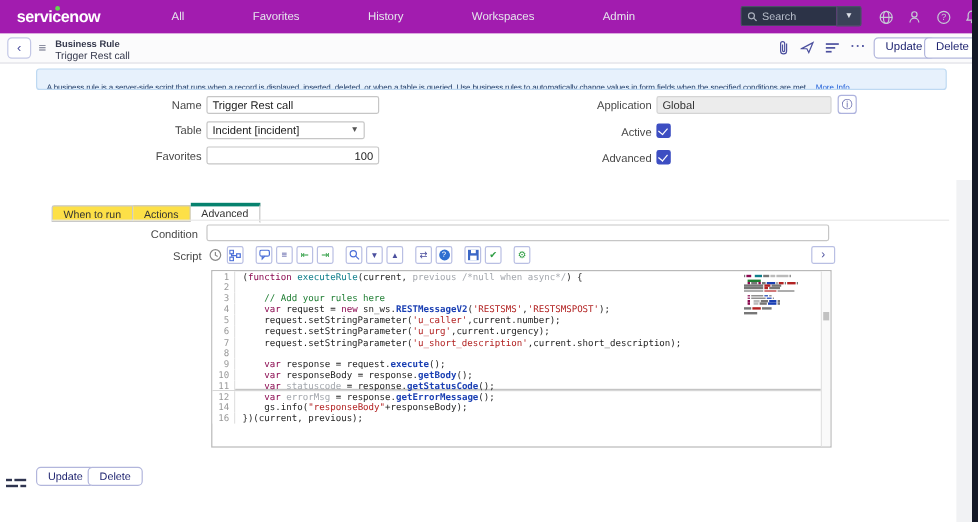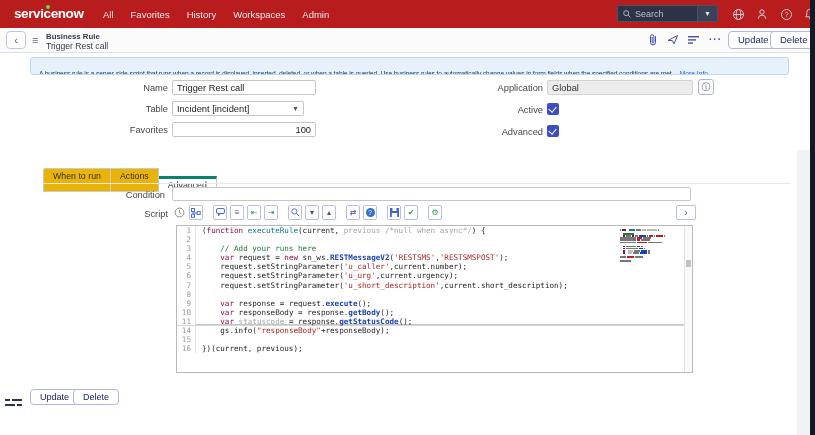--- a/index.html
+++ b/index.html
@@ -1,24 +1,24 @@
 <!DOCTYPE html>
 <html><head>
 <meta charset="utf-8">
 <style>
   * { margin:0; padding:0; box-sizing:border-box; }
   body { font-family:"Liberation Sans", sans-serif; background:#fff; }
   .screen { position:relative; width:815px; height:435px; background:#fff; overflow:hidden; }
 
   
-  .topbar { position:absolute; left:0; top:0; width:815px; height:28px; background:#b91c1c; display:flex; align-items:center;padding-left:20px; }
+  .topbar { position:absolute; left:0; top:0; width:815px; height:28px; background:#a21caf; display:flex; align-items:center;padding-left:20px; }
   .logo { position:absolute; left:14px; top:6px; color:#fff; font-size:13.5px; font-weight:bold; letter-spacing:-0.4px; }
   .logo-dot { position:absolute; left:46px; top:5px; width:4px; height:4px; border-radius:50%; background:#62d84e; }
   .topnav { position:absolute; left:103px; top:0; height:28px; display:flex; align-items:center; gap:17px; }
-  .topnav span { color:#e6e8ee; font-size:9.5px; cursor:pointer; }
+  .topnav span { color:#e6e8ee; font-size:9.5px; cursor:pointer;margin-left:40px; }
   .ctx-pill { position:absolute; left:352px; top:5px; height:17px; line-height:15px; padding:0 11px; border:1px solid #5a6278; border-radius:9px; color:#fff; font-size:9px; font-weight:bold; white-space:nowrap; }
   .ctx-pill .star { color:#cdd3e0; font-weight:normal; margin-left:4px; font-size:9px; }
   .searchwrap { position:absolute; left:617px; top:5px; display:flex; height:17px; }
   .searchbox { width:80px; background:#2c3347; border:1px solid #4a5166; border-right:none; border-radius:2px 0 0 2px; display:flex; align-items:center; padding:0 5px; gap:4px; }
   .searchbox .ph { color:#b9bfcb; font-size:9px; }
   .search-dd { width:21px; background:#3a4258; border:1px solid #4a5166; border-radius:0 2px 2px 0; color:#dfe3ea; font-size:7px; display:flex; align-items:center; justify-content:center; }
   .tb-icons { position:absolute; left:731px; top:0; height:28px; display:flex; align-items:center; gap:10px; }
   .tb-icons .icn { width:14px; height:14px; display:flex; align-items:center; justify-content:center; }
 
   
@@ -45,21 +45,21 @@
   .sel .val { font-size:9.3px; color:#222; flex:1; }
   .sel .car { font-size:7px; color:#555; }
   .ro { background:#ececec; border-color:#d4d4d4; color:#333; display:flex; align-items:center; }
   .ro span { font-size:9.3px; color:#333; }
   .infobtn { position:absolute; left:698px; top:79px; width:16px; height:16px; border:1px solid #aeb3de; border-radius:3px; background:#fff; color:#4b4f9e; font-size:9px; text-align:center; line-height:14px; }
   .chk { position:absolute; width:12px; height:12px; background:#3d4ec2; border-radius:2px; }
   .chk::after { content:""; position:absolute; left:3px; top:2px; width:4px; height:6px; border:solid #fff; border-width:0 1.6px 1.6px 0; transform:rotate(40deg); }
 
   
   .tabstrip { position:absolute; left:43px; top:168px; display:flex; align-items:flex-end; }
-  .tab { height:24px; background:#eab308; border:1px solid #c9c9c9; border-left:none; padding:0 9px; font-size:8.8px; color:#333; line-height:14px; }
+  .tab { height:14px; background:#fde047; border:1px solid #c9c9c9; border-left:none; padding:0 9px; font-size:8.8px; color:#333; line-height:14px; }
   .tab:first-child { border-left:1px solid #c9c9c9; border-radius:2px 0 0 0; }
   .tab.active { background:#fff; border-top:3px solid #06826e; height:17px; line-height:13px; border-bottom:1px solid #fff; position:relative; top:1px; }
   .tabline { position:absolute; left:43px; top:183px; width:748px; height:1px; background:#e8e8e8; }
 
   
   .cond-label { left:65px; top:190px; width:100px; }
   .cond-input { left:172px; top:187px; width:519px; height:14px; }
   .script-label { left:110px; top:209px; width:58px; }
   .edtoolbar { position:absolute; left:172px; top:205px; display:flex; align-items:center; gap:3px; }
   .tbtn { width:14px; height:15px; border:1px solid #b9bfe3; border-radius:2px; background:#fff; display:flex; align-items:center; justify-content:center; font-size:8px; color:#4b4f9e; }
@@ -270,31 +270,31 @@
     <span class="tbtn green">✔</span>
     <span class="tgap"></span>
     <span class="tbtn green">⚙</span>
   </div>
   <div class="expandbtn">›</div>
 
   <div class="editor">
     <div>
         <div class="code-row"><span class="ln">1</span><span class="code-line-text"><span class="tok-p">(</span><span class="tok-k">function</span><span class="tok-p"> </span><span class="tok-d">executeRule</span><span class="tok-p">(current, </span><span class="tok-f">previous </span><span class="tok-f">/*null when async*/</span><span class="tok-p">) {</span></span></div>
         <div class="code-row"><span class="ln">2</span><span class="code-line-text"></span></div>
-        <div class="code-row"><span class="ln">3</span><span class="code-line-text"><span class="tok-p">    </span><span class="tok-c">// Add your runs here</span></span></div>
+        <div class="code-row"><span class="ln">3</span><span class="code-line-text"><span class="tok-p">    </span><span class="tok-c">// Add your rules here</span></span></div>
         <div class="code-row"><span class="ln">4</span><span class="code-line-text"><span class="tok-p">    </span><span class="tok-k">var</span><span class="tok-p"> request = </span><span class="tok-k">new</span><span class="tok-p"> sn_ws.</span><span class="tok-m">RESTMessageV2</span><span class="tok-p">(</span><span class="tok-s">'RESTSMS'</span><span class="tok-p">,</span><span class="tok-s">'RESTSMSPOST'</span><span class="tok-p">);</span></span></div>
         <div class="code-row"><span class="ln">5</span><span class="code-line-text"><span class="tok-p">    request.setStringParameter(</span><span class="tok-s">'u_caller'</span><span class="tok-p">,current.number);</span></span></div>
         <div class="code-row"><span class="ln">6</span><span class="code-line-text"><span class="tok-p">    request.setStringParameter(</span><span class="tok-s">'u_urg'</span><span class="tok-p">,current.urgency);</span></span></div>
         <div class="code-row"><span class="ln">7</span><span class="code-line-text"><span class="tok-p">    request.setStringParameter(</span><span class="tok-s">'u_short_description'</span><span class="tok-p">,current.short_description);</span></span></div>
         <div class="code-row"><span class="ln">8</span><span class="code-line-text"></span></div>
         <div class="code-row"><span class="ln">9</span><span class="code-line-text"><span class="tok-p">    </span><span class="tok-k">var</span><span class="tok-p"> response = request.</span><span class="tok-m">execute</span><span class="tok-p">();</span></span></div>
         <div class="code-row"><span class="ln">10</span><span class="code-line-text"><span class="tok-p">    </span><span class="tok-k">var</span><span class="tok-p"> responseBody = response.</span><span class="tok-m">getBody</span><span class="tok-p">();</span></span></div>
         <div class="code-row active"><span class="ln">11</span><span class="code-line-text"><span class="tok-p">    </span><span class="tok-k">var</span><span class="tok-p"> </span><span class="tok-f">statuscode</span><span class="tok-p"> = response.</span><span class="tok-m">getStatusCode</span><span class="tok-p">();</span></span></div>
+        <div class="code-row"><span class="ln">12</span><span class="code-line-text"><span class="tok-p">    </span><span class="tok-k">var</span><span class="tok-p"> </span><span class="tok-f">errorMsg</span><span class="tok-p"> = response.</span><span class="tok-m">getErrorMessage</span><span class="tok-p">();</span></span></div>
         <div class="code-row"><span class="ln">14</span><span class="code-line-text"><span class="tok-p">    gs.info(</span><span class="tok-s">"responseBody"</span><span class="tok-p">+responseBody);</span></span></div>
-        <div class="code-row"><span class="ln">15</span><span class="code-line-text"></span></div>
         <div class="code-row"><span class="ln">16</span><span class="code-line-text"><span class="tok-p">})(current, previous);</span></span></div>
       </div>
     <div class="minimap">
         <div class="mm-row"><span style="width: 1px; background: rgb(119, 119, 119);"></span><span style="width: 4px; background: rgb(139, 10, 80);"></span><span style="width: 1px; background: transparent;"></span><span style="width: 5.5px; background: rgb(14, 125, 138);"></span><span style="width: 5px; background: rgb(119, 119, 119);"></span><span style="width: 4.5px; background: rgb(187, 187, 187);"></span><span style="width: 9.5px; background: rgb(187, 187, 187);"></span><span style="width: 1.5px; background: rgb(119, 119, 119);"></span></div>
         <div class="mm-row"></div>
         <div class="mm-row"><span style="width: 2px; background: transparent;"></span><span style="width: 10.5px; background: rgb(30, 125, 50);"></span></div>
         <div class="mm-row"><span style="width: 2px; background: transparent;"></span><span style="width: 1.5px; background: rgb(139, 10, 80);"></span><span style="width: 5.5px; background: rgb(119, 119, 119);"></span><span style="width: 1.5px; background: rgb(139, 10, 80);"></span><span style="width: 3.5px; background: rgb(119, 119, 119);"></span><span style="width: 6.5px; background: rgb(26, 63, 179);"></span><span style="width: 1px; background: rgb(119, 119, 119);"></span><span style="width: 4.5px; background: rgb(178, 34, 34);"></span><span style="width: 1px; background: rgb(119, 119, 119);"></span><span style="width: 6.5px; background: rgb(178, 34, 34);"></span><span style="width: 1px; background: rgb(119, 119, 119);"></span></div>
         <div class="mm-row"><span style="width: 15.5px; background: rgb(119, 119, 119);"></span><span style="width: 5px; background: rgb(178, 34, 34);"></span><span style="width: 8.5px; background: rgb(119, 119, 119);"></span></div>
         <div class="mm-row"><span style="width: 15.5px; background: rgb(119, 119, 119);"></span><span style="width: 3.5px; background: rgb(178, 34, 34);"></span><span style="width: 9px; background: rgb(119, 119, 119);"></span></div>
         <div class="mm-row"><span style="width: 15.5px; background: rgb(119, 119, 119);"></span><span style="width: 10.5px; background: rgb(178, 34, 34);"></span><span style="width: 14px; background: rgb(119, 119, 119);"></span></div>

